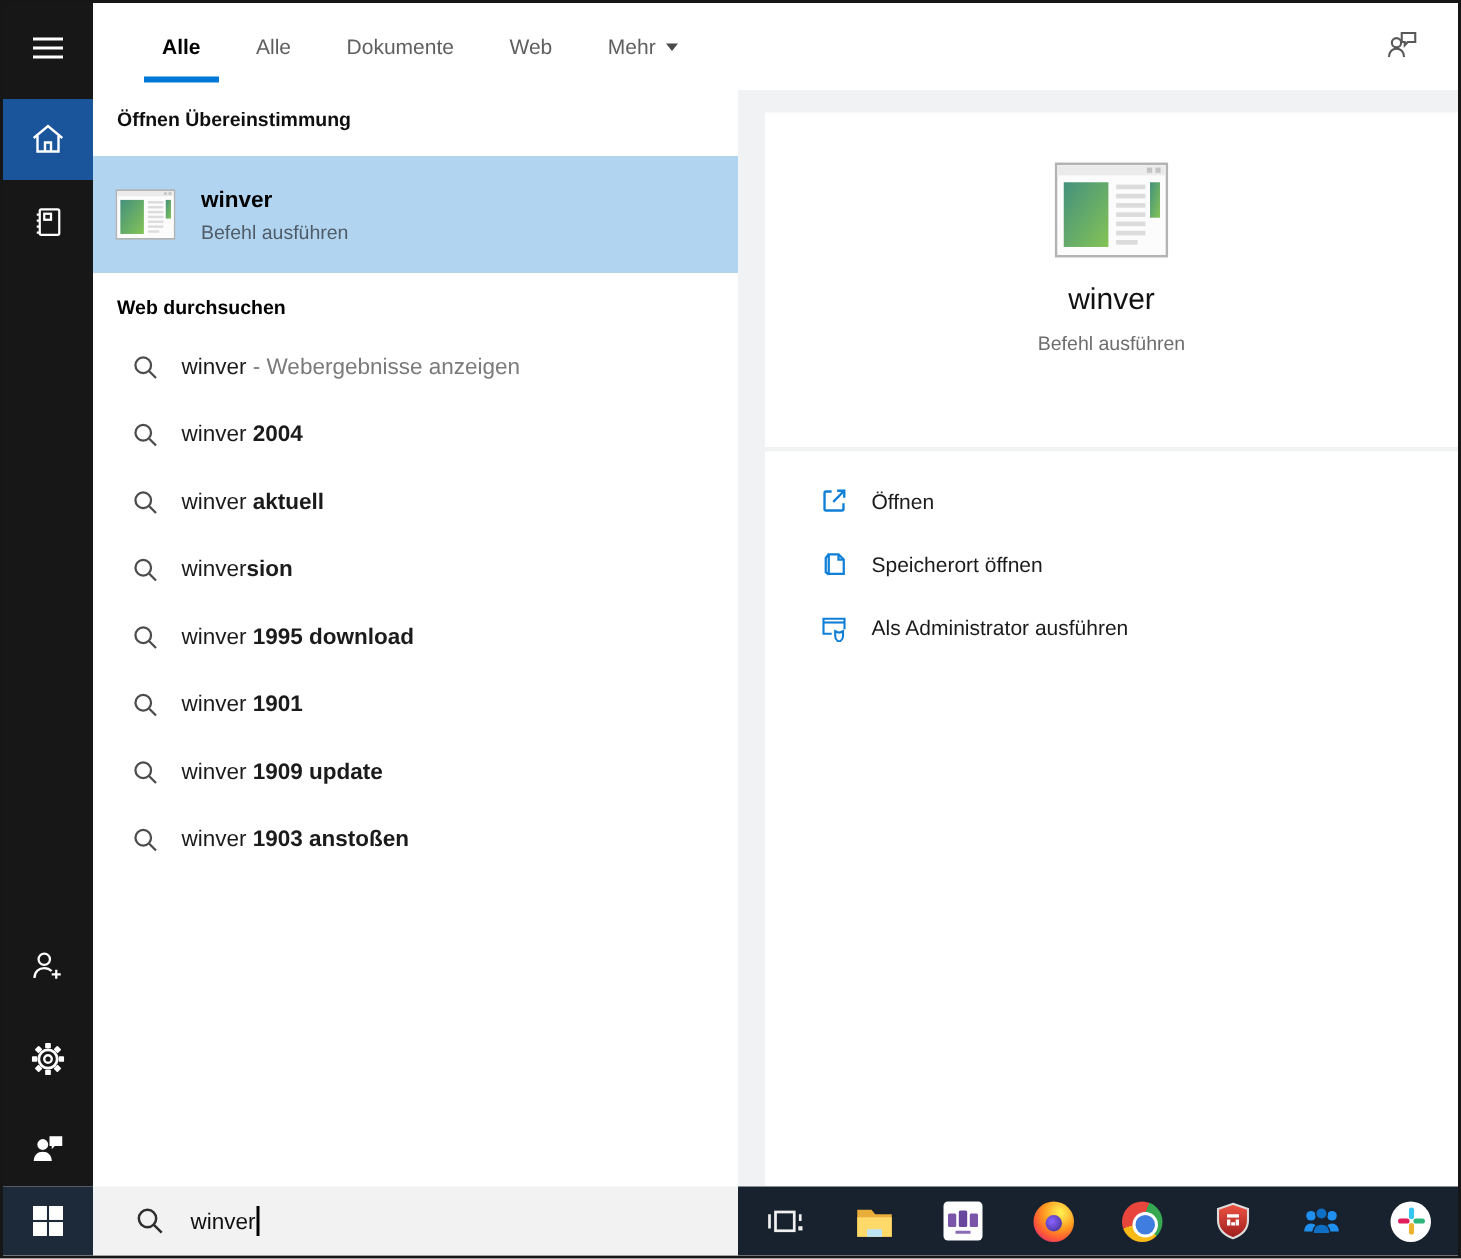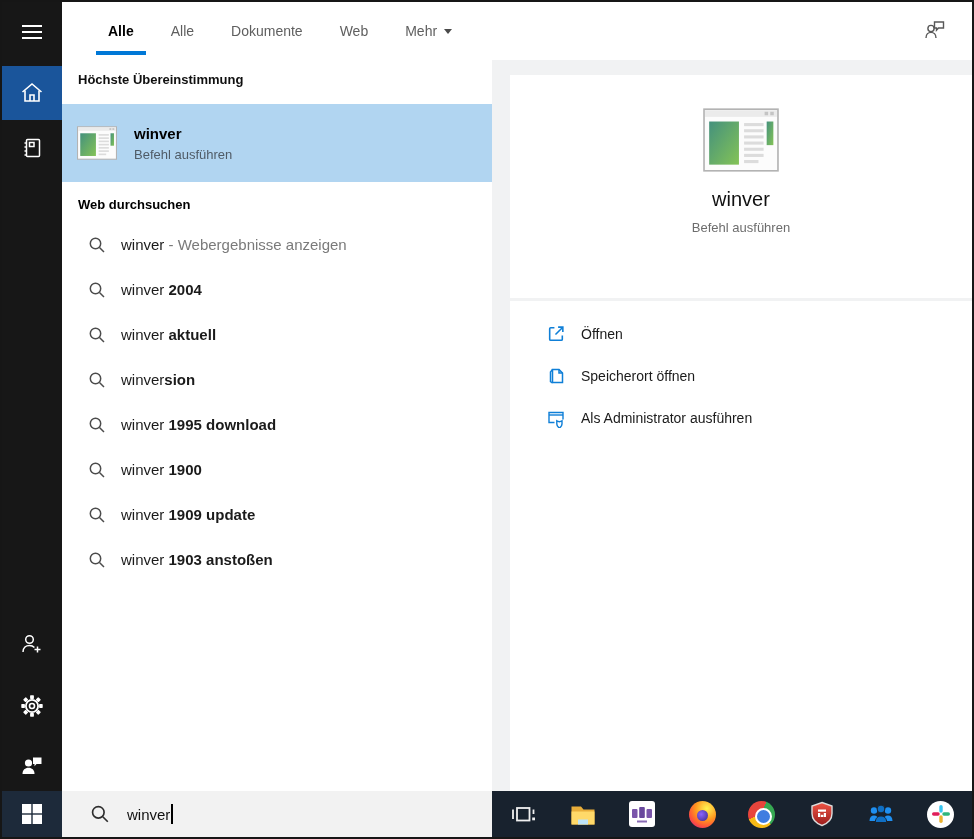--- a/index.html
+++ b/index.html
@@ -168,21 +168,21 @@
     <div class="topbar-feedback">
       <svg width="26" height="26" viewBox="0 0 26 26" fill="none" stroke="#585858" stroke-width="1.4">
         <circle cx="9" cy="11.5" r="3.1"></circle>
         <path d="M4 21 c0-3.6 2.3-5.6 5-5.6 s5 2 5 5.6"></path>
         <path d="M12.5 5 h9 v6 h-5 l-2 2.2 v-2.2 h-2 z"></path>
       </svg>
     </div>
   </div>
 
   <div class="results">
-    <div class="res-header">Höchste Übereinstimmung</div>
+    <div class="res-header">Öffnen Übereinstimmung</div>
 
     <div class="best-row">
       <svg width="40" height="34" viewBox="0 0 74 62">
         <rect x="1" y="1" width="72" height="60" fill="#fcfcfc" stroke="#b3b3b3" stroke-width="2"></rect>
         <rect x="2" y="2" width="70" height="6.5" fill="#ebebeb"></rect>
         <rect x="60" y="3.5" width="3.4" height="3.4" fill="#c4c4c4"></rect>
           <rect x="65.5" y="3.5" width="3.4" height="3.4" fill="#c4c4c4"></rect>
         <rect x="6" y="13" width="29" height="42" fill="url(#wgrad)"></rect>
         <g fill="#dcdcdc">
           <rect x="40" y="14.5" width="19" height="3"></rect>
@@ -252,21 +252,21 @@
         <span class="sugg-text"><span>winver</span><span class="b"> 1995 download</span><span class="note"></span></span>
         <span class="chev"><svg width="10" height="16" viewBox="0 0 10 16" fill="none" stroke="#4a4a4a" stroke-width="1.6">
               <polyline points="1.5,1.5 8,8 1.5,14.5"></polyline>
             </svg></span>
       </div>
       <div class="sugg-row">
         <svg width="18" height="18" viewBox="0 0 18 18" fill="none" stroke="#4c4c4c" stroke-width="1.5">
             <circle cx="7.5" cy="7.5" r="5.2"></circle>
             <line x1="11.5" y1="11.5" x2="16" y2="16"></line>
           </svg>
-        <span class="sugg-text"><span>winver</span><span class="b"> 1900</span><span class="note"></span></span>
+        <span class="sugg-text"><span>winver</span><span class="b"> 1901</span><span class="note"></span></span>
         <span class="chev"><svg width="10" height="16" viewBox="0 0 10 16" fill="none" stroke="#4a4a4a" stroke-width="1.6">
               <polyline points="1.5,1.5 8,8 1.5,14.5"></polyline>
             </svg></span>
       </div>
       <div class="sugg-row">
         <svg width="18" height="18" viewBox="0 0 18 18" fill="none" stroke="#4c4c4c" stroke-width="1.5">
             <circle cx="7.5" cy="7.5" r="5.2"></circle>
             <line x1="11.5" y1="11.5" x2="16" y2="16"></line>
           </svg>
         <span class="sugg-text"><span>winver</span><span class="b"> 1909 update</span><span class="note"></span></span>

